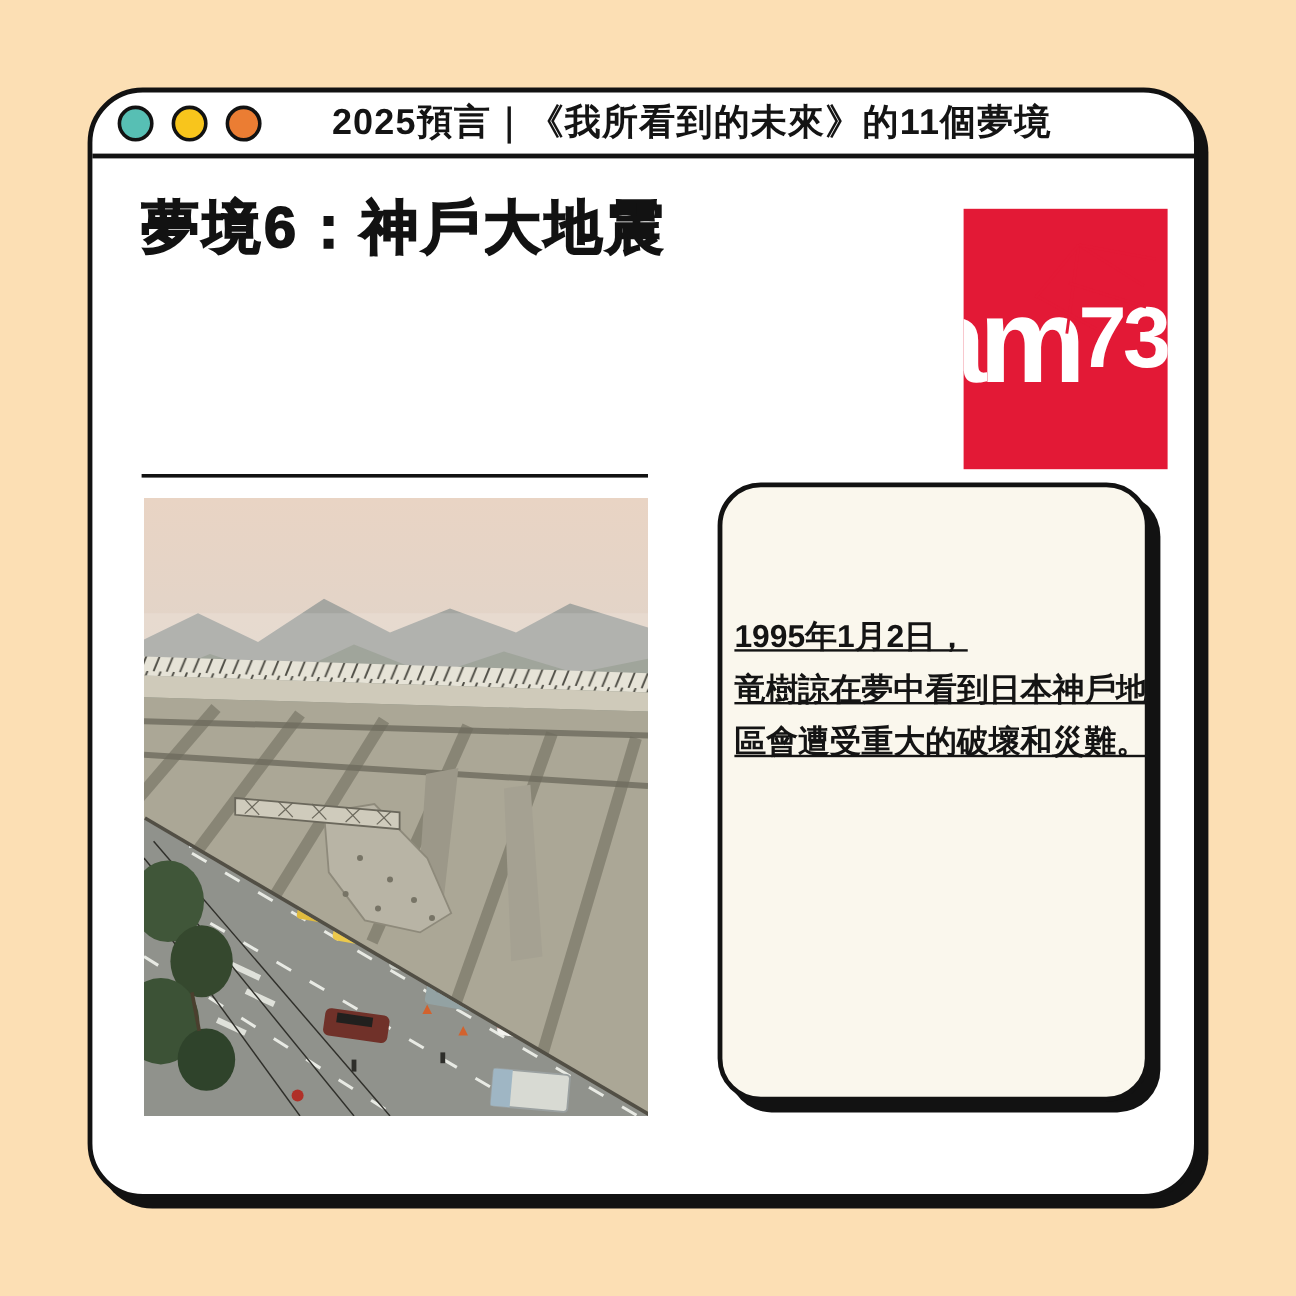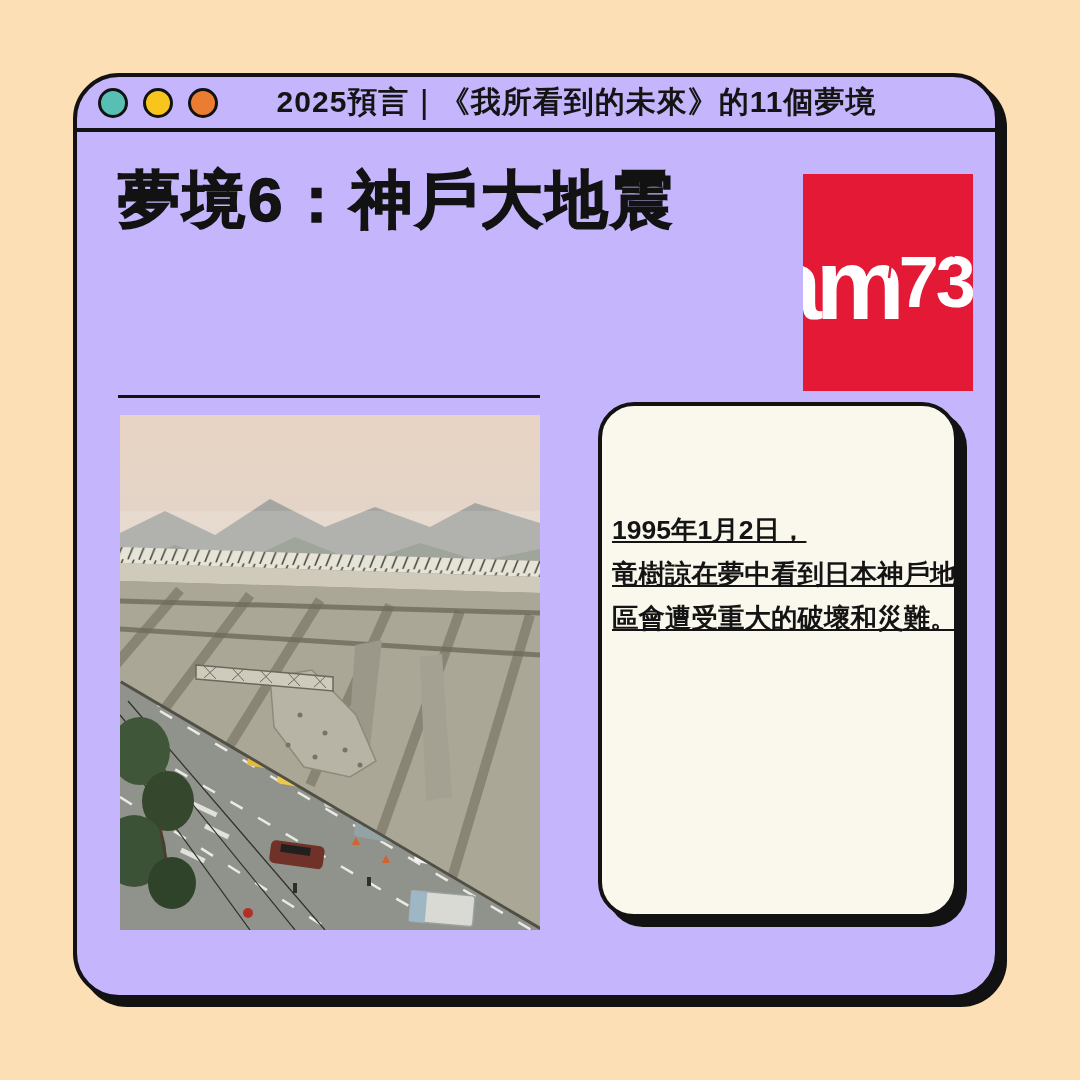--- a/index.html
+++ b/index.html
@@ -6,21 +6,21 @@
   body{
     width:1080px;height:1080px;overflow:hidden;
     font-family:"Liberation Sans","DejaVu Sans",sans-serif;
     color:#141414;
   }
   .stage{position:relative;width:1080px;height:1080px;background:#FCDFB4;}
 
   
   .card{
     position:absolute;left:73px;top:73px;width:926px;height:926px;
-    box-sizing:border-box;background:#c4b5fd;
+    box-sizing:border-box;background:#ffffff;
     border:4px solid #121212;border-radius:46px;
     box-shadow:8px 8px 0 #121212;
   }
   .titlebar{
     height:51px;display:flex;align-items:center;
     border-bottom:4px solid #121212;
     padding:0;
   }
   .dots{display:flex;gap:15px;padding-left:21px;}
   .dot{
@@ -29,21 +29,21 @@
   }
   .win-title{
     flex:1;text-align:center;
     font-size:30px;font-weight:600;letter-spacing:1px;
     white-space:nowrap;
   }
   .main{position:relative;height:863px;}
 
   .heading{
     position:absolute;left:41px;top:26px;
-    font-size:62px;font-weight:900;letter-spacing:3px;
+    font-size:48px;font-weight:900;letter-spacing:3px;
     -webkit-text-stroke:1.5px #121212;
     white-space:nowrap;
   }
 
   
   .logo{
     position:absolute;left:726px;top:42px;width:170px;height:217px;
     display:flex;flex-direction:row;align-items:center;justify-content:center;
     overflow:hidden;
   }

